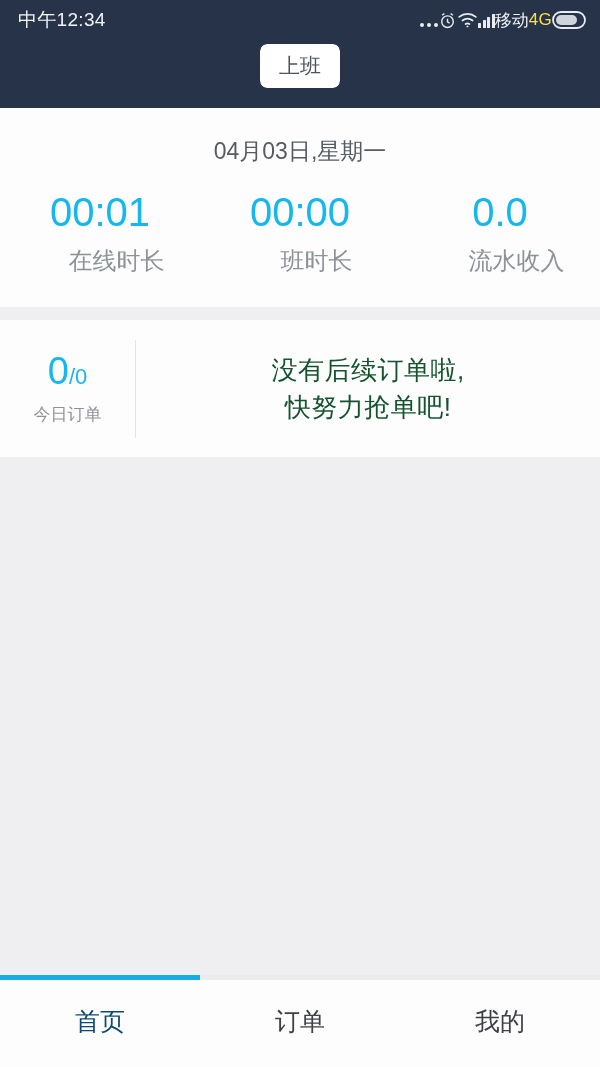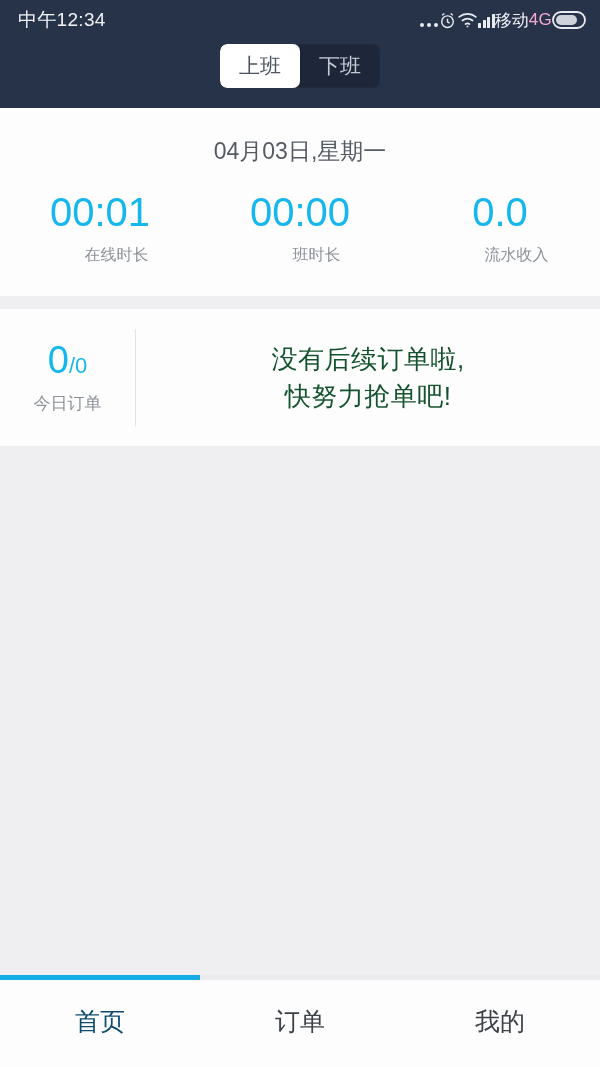--- a/index.html
+++ b/index.html
@@ -23,21 +23,21 @@
     display:flex; align-items:center;
     padding:0 14px 0 18px;
     color:#ffffff;
   }
   .status-time { font-size:19px; letter-spacing:0.3px; color:#f2f3f5; }
   .status-right { margin-left:auto; display:flex; align-items:center; }
   .si { display:flex; align-items:center; color:#e9ecf1; }
   .dots { display:flex; align-items:flex-end; gap:3px; height:14px; }
   .dots i { width:4px; height:4px; border-radius:50%; background:#e9ecf1; display:block; }
   .carrier { font-size:17px; color:#eef0f4; }
-  .net { font-size:17px; color:#f9a8d4; letter-spacing:0.3px; }
+  .net { font-size:17px; color:#fde047; letter-spacing:0.3px; }
   .bars { display:flex; align-items:flex-end; gap:1.5px; height:15px; }
   .bars i { width:3px; background:#e9ecf1; display:block; border-radius:0.5px; }
   .bars i:nth-child(1){height:5px;} .bars i:nth-child(2){height:8px;}
   .bars i:nth-child(3){height:11px;} .bars i:nth-child(4){height:14px;}
 
   
   .toggle-wrap {
     position:absolute; left:0; right:0; top:44px;
     display:flex; justify-content:center;
   }
@@ -54,21 +54,21 @@
     background:#ffffff; color:#4d5562; border-radius:7px;
     box-shadow:0 1px 3px rgba(0,0,0,0.25);
   }
 
   
   .stats-card { background:#fdfdfd; padding:28px 0 30px; }
   .date-line { text-align:center; font-size:23px; color:#555b63; margin-bottom:24px; }
   .stats-row { display:flex; }
   .stat { flex:1; text-align:center; }
   .stat-value { font-size:40px; color:#16b7ec; line-height:1.05; font-weight:400; }
-  .stat-label { font-size:16px; color:#8d9299; margin-top:12px;padding-left:33px; }
+  .stat-label { font-size:24px; color:#8d9299; margin-top:12px;padding-left:33px; }
 
   .gap { height:13px; background:#efeff1; flex:0 0 13px; }
 
   
   .orders-card {
     background:#fdfdfd; height:137px; flex:0 0 137px;
     display:flex; align-items:center;
   }
   .orders-left {
     width:135px; text-align:center;
@@ -138,21 +138,20 @@
             <rect x="1" y="1" width="32" height="16" rx="8" ry="8" fill="none" stroke="#e9ecf1" stroke-width="1.8"></rect>
             <rect x="4" y="4" width="21" height="10" rx="5" ry="5" fill="#cfd4dc"></rect>
           </svg>
         </span>
       </span>
     </div>
 
     <div class="toggle-wrap">
       <div class="toggle">
         <button class="toggle-btn active">上班</button>
-        <button class="toggle-btn">下班</button>
       </div>
     </div>
   </div>
 
   <div class="stats-card">
     <div class="date-line">04月03日,星期一</div>
     <div class="stats-row">
       <div class="stat">
         <div class="stat-value">00:01</div>
         <div class="stat-label">在线时长</div>

